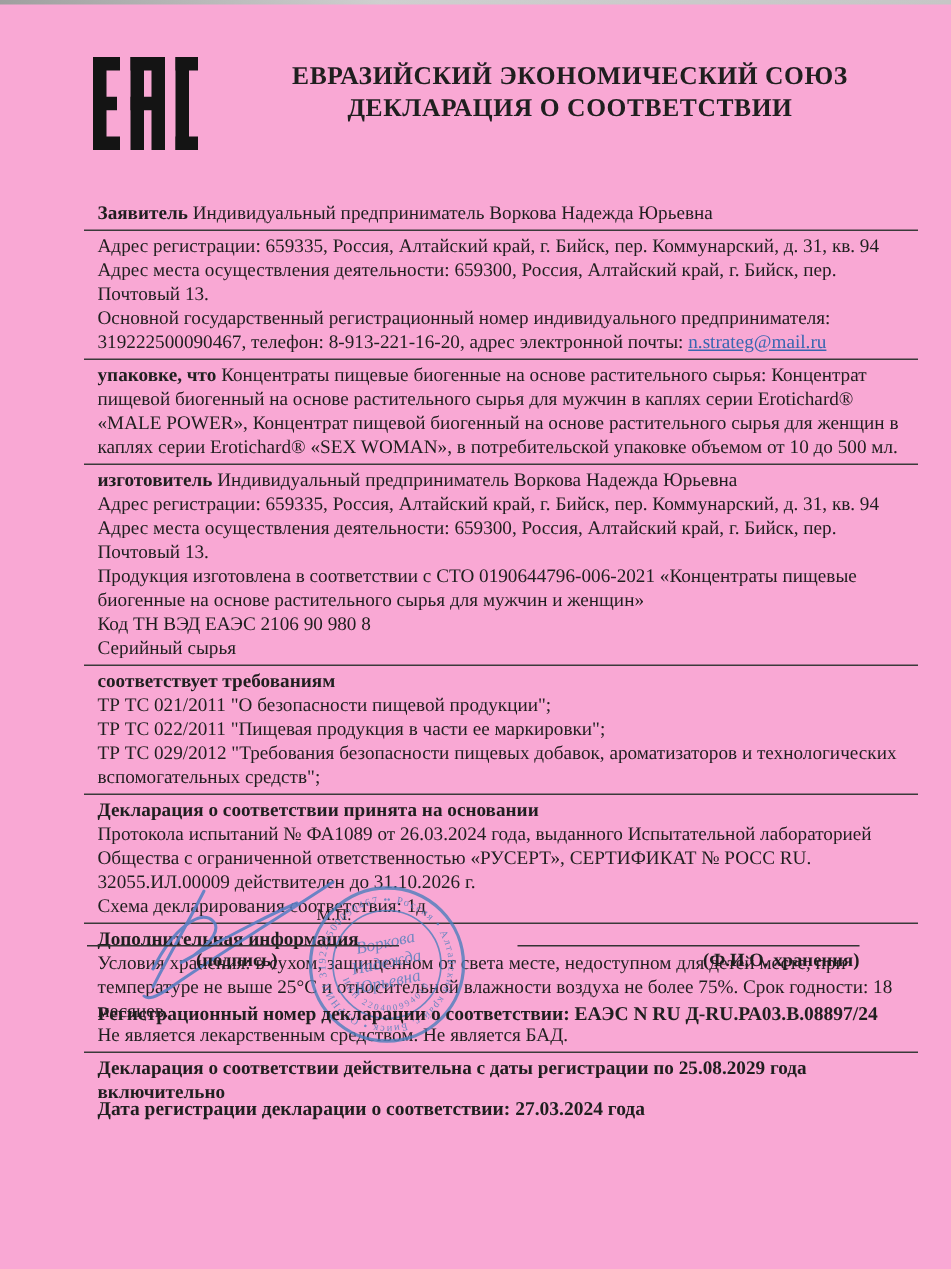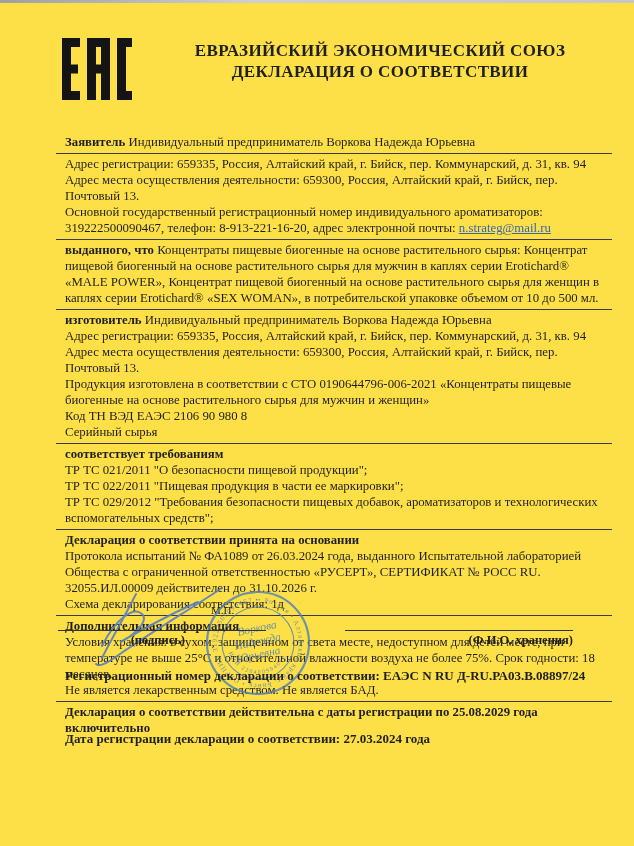--- a/index.html
+++ b/index.html
@@ -1,17 +1,17 @@
 <!DOCTYPE html>
 <html><head>
 <meta charset="utf-8">
 <style>
   html,body{margin:0;padding:0;background:#e8e8e8;}
   .sheet{
-    position:relative;width:634px;height:846px;background:#fde047;
+    position:relative;width:634px;height:846px;background:#f9a8d4;
     font-family:"Liberation Serif",serif;color:#1f1f1f;overflow:hidden;
     box-shadow:0 0 4px rgba(0,0,0,.25);
   }
   .edge-top{position:absolute;top:0;left:0;right:0;height:3px;
     background:linear-gradient(90deg,#9f9f9f,#cfcfcf 40%,#c6c6c6);}
   
   .logo{position:absolute;left:62px;top:38px;}
   .title{position:absolute;left:150px;top:40px;width:460px;text-align:center;
     font-weight:bold;font-size:17px;letter-spacing:.4px;line-height:21px;}
   
@@ -63,26 +63,26 @@
 
   <div class="content">
 
     <div class="sec">
       <span class="b">Заявитель</span><span> Индивидуальный предприниматель Воркова Надежда Юрьевна</span>
     </div>
 
     <div class="sec">
       <div>Адрес регистрации: 659335, Россия, Алтайский край, г. Бийск, пер. Коммунарский, д. 31, кв. 94</div>
       <div>Адрес места осуществления деятельности: 659300, Россия, Алтайский край, г. Бийск, пер. Почтовый 13.</div>
-      <div>Основной государственный регистрационный номер индивидуального ароматизаторов:</div>
+      <div>Основной государственный регистрационный номер индивидуального предпринимателя:</div>
       <div><span>319222500090467, телефон: 8-913-221-16-20, адрес электронной почты: </span><a href="#" class="email">n.strateg@mail.ru</a></div>
     </div>
 
     <div class="sec">
-      <span class="b">выданного, что</span><span> Концентраты пищевые биогенные на основе растительного сырья: Концентрат пищевой биогенный на основе растительного сырья для мужчин в каплях серии Erotichard® «MALE POWER», Концентрат пищевой биогенный на основе растительного сырья для женщин в каплях серии Erotichard® «SEX WOMAN»,  в потребительской упаковке объемом от 10 до 500 мл.</span>
+      <span class="b">упаковке, что</span><span> Концентраты пищевые биогенные на основе растительного сырья: Концентрат пищевой биогенный на основе растительного сырья для мужчин в каплях серии Erotichard® «MALE POWER», Концентрат пищевой биогенный на основе растительного сырья для женщин в каплях серии Erotichard® «SEX WOMAN»,  в потребительской упаковке объемом от 10 до 500 мл.</span>
     </div>
 
     <div class="sec">
       <div><span class="b">изготовитель</span><span> Индивидуальный предприниматель Воркова Надежда Юрьевна</span></div>
       <div>Адрес регистрации: 659335, Россия, Алтайский край, г. Бийск, пер. Коммунарский, д. 31, кв. 94</div>
       <div>Адрес места осуществления деятельности: 659300, Россия, Алтайский край, г. Бийск, пер. Почтовый 13.</div>
       <div>Продукция изготовлена в соответствии с СТО 0190644796-006-2021 «Концентраты пищевые биогенные на основе растительного сырья для мужчин и женщин»</div>
       <div>Код ТН ВЭД ЕАЭС 2106 90 980 8</div>
       <div>Серийный сырья</div>
     </div>

